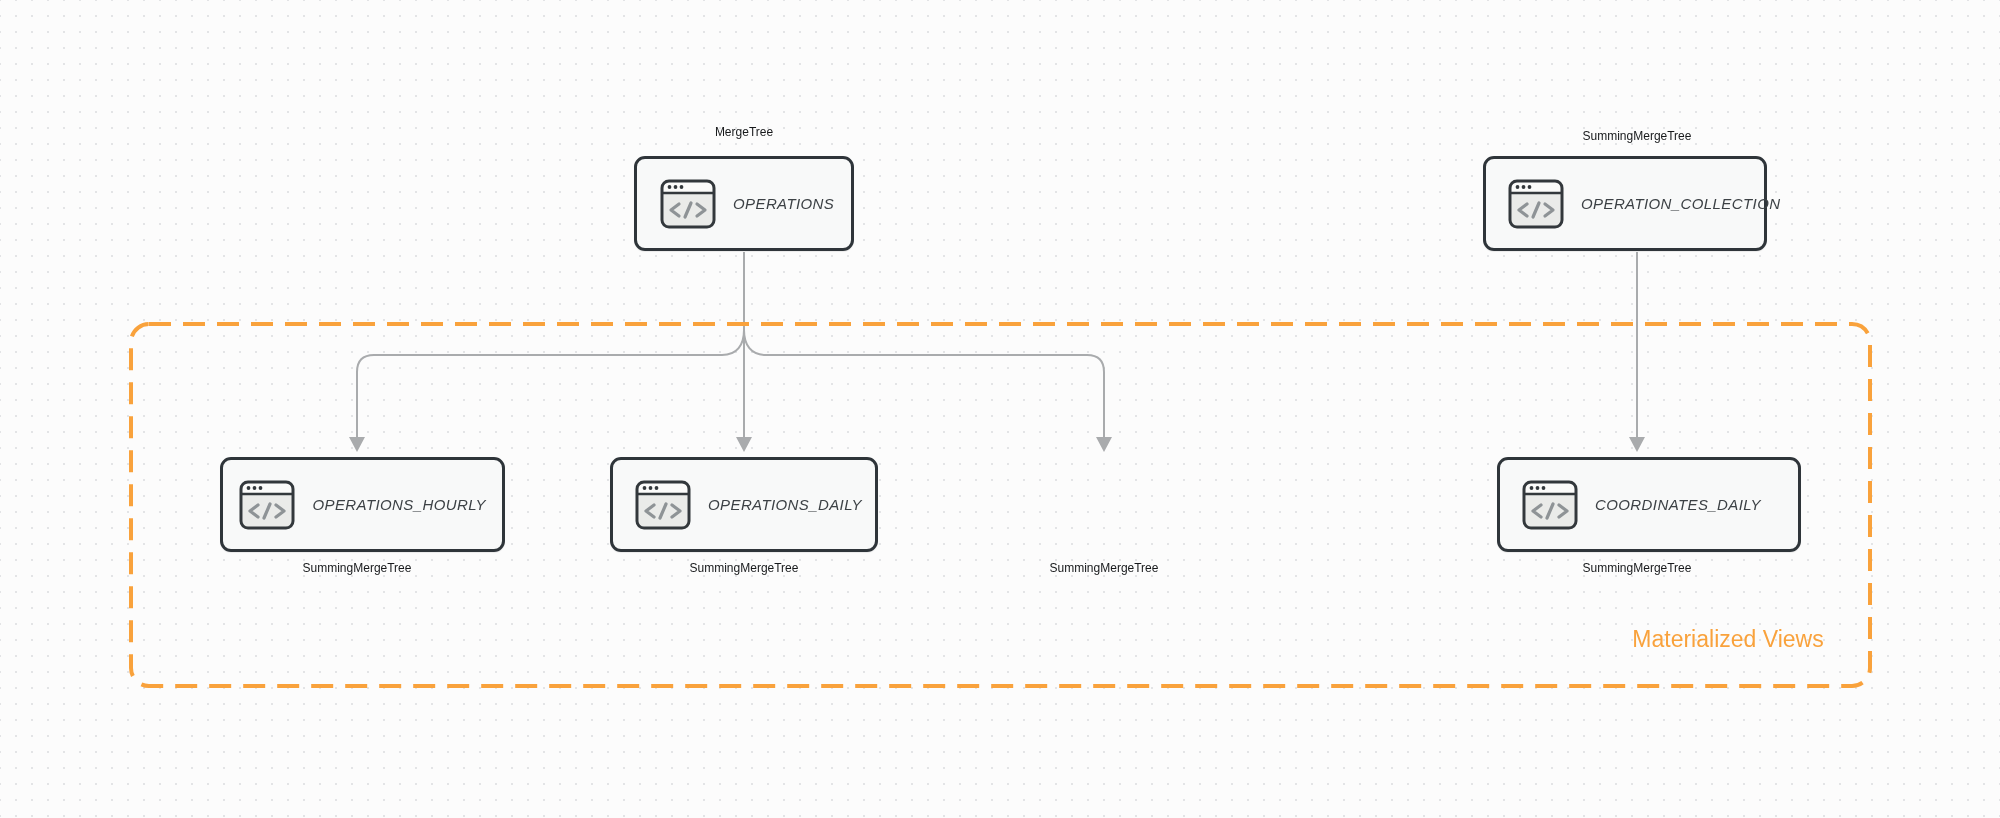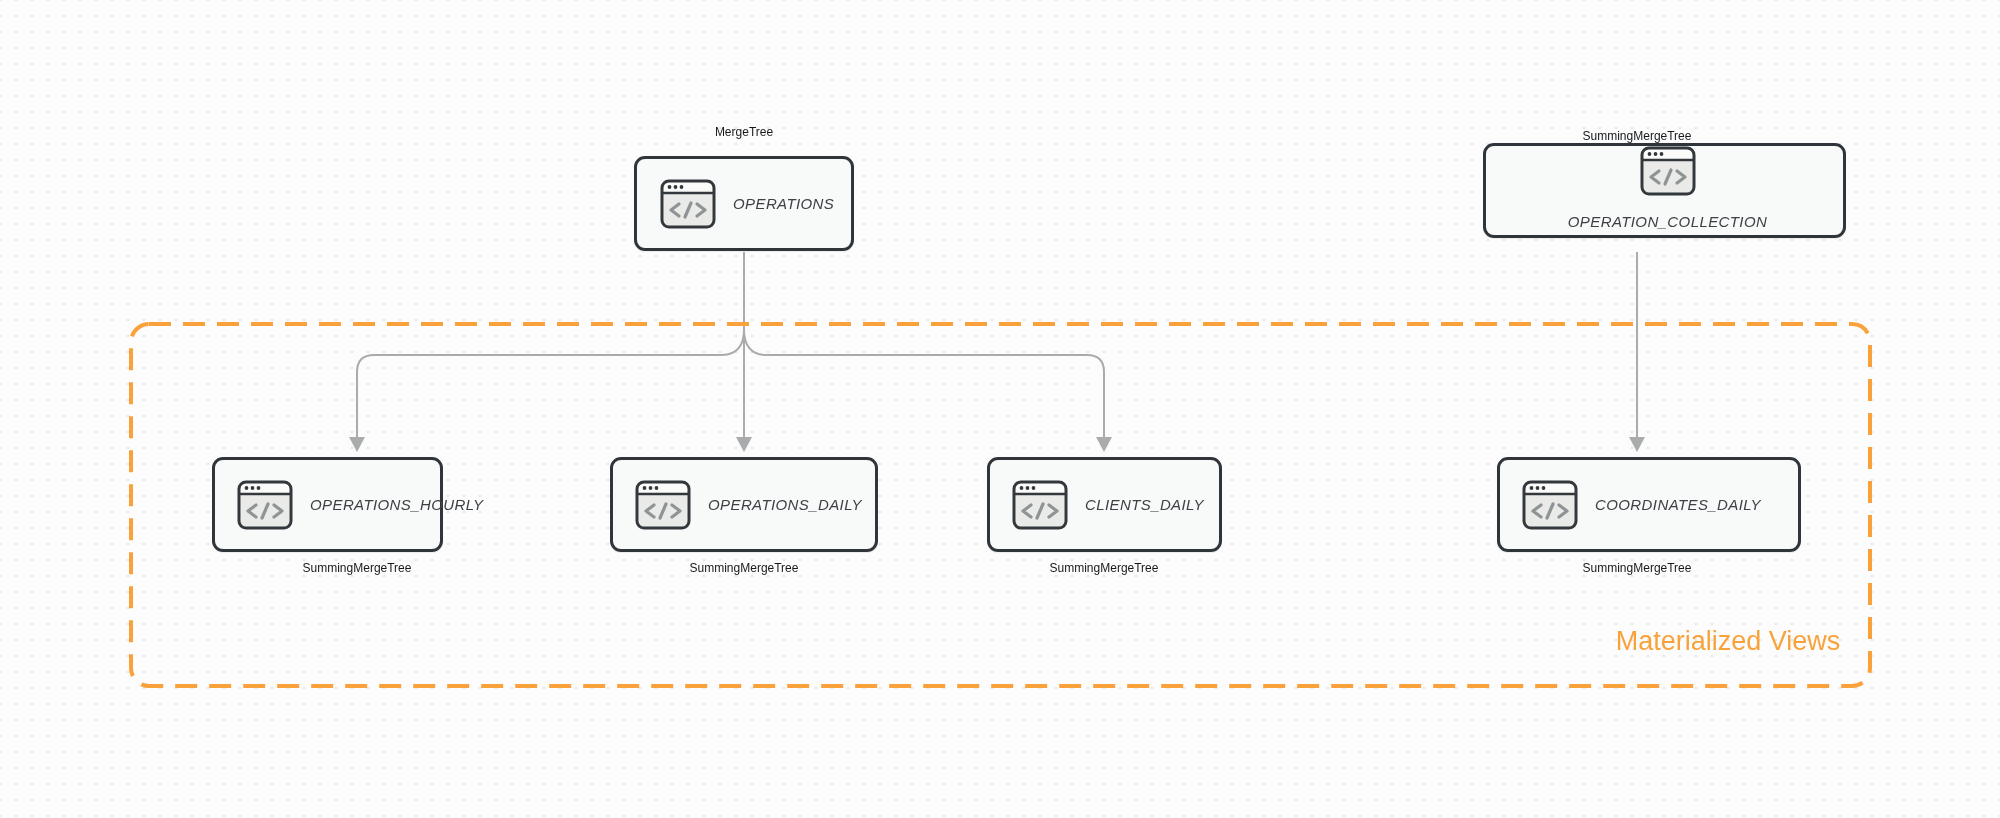--- a/index.html
+++ b/index.html
@@ -48,21 +48,21 @@
     font-size: 12px;
     color: #17191B;
     white-space: nowrap;
   }
   .mv-label {
     position: absolute;
     left: 1588px;
     top: 626px;
     width: 280px;
     text-align: center;
-    font-size: 27px;
+    font-size: 23px;
     font-weight: 500;
     color: #F9A23C;
     white-space: nowrap;
   }
   .icon { flex: 0 0 auto; }
 </style>
 </head>
 <body>
 
 <div class="canvas">
@@ -101,39 +101,39 @@
         <circle cx="21.5" cy="8" r="1.9" fill="#33383C"></circle>
       <g stroke="#8E9396" stroke-width="3.2" fill="none" stroke-linecap="round" stroke-linejoin="round">
         <polyline points="19,25 11,31 19,37"></polyline>
           <line x1="25" y1="38" x2="31" y2="24"></line>
           <polyline points="37,25 45,31 37,37"></polyline>
       </g>
     </svg>
     <span class="node-label">OPERATIONS</span>
   </div>
 
-  <div class="node" style="left:1483px; top:143px; width:363px;flex-direction:column;">
+  <div class="node" style="left:1483px; top:156px; width:284px;">
     <svg class="icon" width="56" height="50" viewBox="0 0 56 50">
       <rect x="2" y="2" width="52" height="46" rx="7" fill="#FBFBFA"></rect>
       <path d="M3.5 14 H52.5 V41 A7 7 0 0 1 45.5 48 H10.5 A7 7 0 0 1 3.5 41 Z" fill="#EAEBE9"></path>
       <rect x="2" y="2" width="52" height="46" rx="7" fill="none" stroke="#33383C" stroke-width="3"></rect>
       <line x1="3" y1="14" x2="53" y2="14" stroke="#33383C" stroke-width="2.5"></line>
       <circle cx="9.5" cy="8" r="1.9" fill="#33383C"></circle>
         <circle cx="15.5" cy="8" r="1.9" fill="#33383C"></circle>
         <circle cx="21.5" cy="8" r="1.9" fill="#33383C"></circle>
       <g stroke="#8E9396" stroke-width="3.2" fill="none" stroke-linecap="round" stroke-linejoin="round">
         <polyline points="19,25 11,31 19,37"></polyline>
           <line x1="25" y1="38" x2="31" y2="24"></line>
           <polyline points="37,25 45,31 37,37"></polyline>
       </g>
     </svg>
     <span class="node-label">OPERATION_COLLECTION</span>
   </div>
 
-  <div class="node" style="left:212px; top:457px; width:231px;">
+  <div class="node" style="left:220px; top:457px; width:285px;justify-content:flex-end;">
     <svg class="icon" width="56" height="50" viewBox="0 0 56 50">
       <rect x="2" y="2" width="52" height="46" rx="7" fill="#FBFBFA"></rect>
       <path d="M3.5 14 H52.5 V41 A7 7 0 0 1 45.5 48 H10.5 A7 7 0 0 1 3.5 41 Z" fill="#EAEBE9"></path>
       <rect x="2" y="2" width="52" height="46" rx="7" fill="none" stroke="#33383C" stroke-width="3"></rect>
       <line x1="3" y1="14" x2="53" y2="14" stroke="#33383C" stroke-width="2.5"></line>
       <circle cx="9.5" cy="8" r="1.9" fill="#33383C"></circle>
         <circle cx="15.5" cy="8" r="1.9" fill="#33383C"></circle>
         <circle cx="21.5" cy="8" r="1.9" fill="#33383C"></circle>
       <g stroke="#8E9396" stroke-width="3.2" fill="none" stroke-linecap="round" stroke-linejoin="round">
         <polyline points="19,25 11,31 19,37"></polyline>
@@ -155,37 +155,20 @@
         <circle cx="21.5" cy="8" r="1.9" fill="#33383C"></circle>
       <g stroke="#8E9396" stroke-width="3.2" fill="none" stroke-linecap="round" stroke-linejoin="round">
         <polyline points="19,25 11,31 19,37"></polyline>
           <line x1="25" y1="38" x2="31" y2="24"></line>
           <polyline points="37,25 45,31 37,37"></polyline>
       </g>
     </svg>
     <span class="node-label">OPERATIONS_DAILY</span>
   </div>
 
-  <div class="node" style="left:987px; top:457px; width:235px;">
-    <svg class="icon" width="56" height="50" viewBox="0 0 56 50">
-      <rect x="2" y="2" width="52" height="46" rx="7" fill="#FBFBFA"></rect>
-      <path d="M3.5 14 H52.5 V41 A7 7 0 0 1 45.5 48 H10.5 A7 7 0 0 1 3.5 41 Z" fill="#EAEBE9"></path>
-      <rect x="2" y="2" width="52" height="46" rx="7" fill="none" stroke="#33383C" stroke-width="3"></rect>
-      <line x1="3" y1="14" x2="53" y2="14" stroke="#33383C" stroke-width="2.5"></line>
-      <circle cx="9.5" cy="8" r="1.9" fill="#33383C"></circle>
-        <circle cx="15.5" cy="8" r="1.9" fill="#33383C"></circle>
-        <circle cx="21.5" cy="8" r="1.9" fill="#33383C"></circle>
-      <g stroke="#8E9396" stroke-width="3.2" fill="none" stroke-linecap="round" stroke-linejoin="round">
-        <polyline points="19,25 11,31 19,37"></polyline>
-          <line x1="25" y1="38" x2="31" y2="24"></line>
-          <polyline points="37,25 45,31 37,37"></polyline>
-      </g>
-    </svg>
-    <span class="node-label">CLIENTS_DAILY</span>
-  </div>
 
   <div class="node" style="left:1497px; top:457px; width:304px;">
     <svg class="icon" width="56" height="50" viewBox="0 0 56 50">
       <rect x="2" y="2" width="52" height="46" rx="7" fill="#FBFBFA"></rect>
       <path d="M3.5 14 H52.5 V41 A7 7 0 0 1 45.5 48 H10.5 A7 7 0 0 1 3.5 41 Z" fill="#EAEBE9"></path>
       <rect x="2" y="2" width="52" height="46" rx="7" fill="none" stroke="#33383C" stroke-width="3"></rect>
       <line x1="3" y1="14" x2="53" y2="14" stroke="#33383C" stroke-width="2.5"></line>
       <circle cx="9.5" cy="8" r="1.9" fill="#33383C"></circle>
         <circle cx="15.5" cy="8" r="1.9" fill="#33383C"></circle>
         <circle cx="21.5" cy="8" r="1.9" fill="#33383C"></circle>

